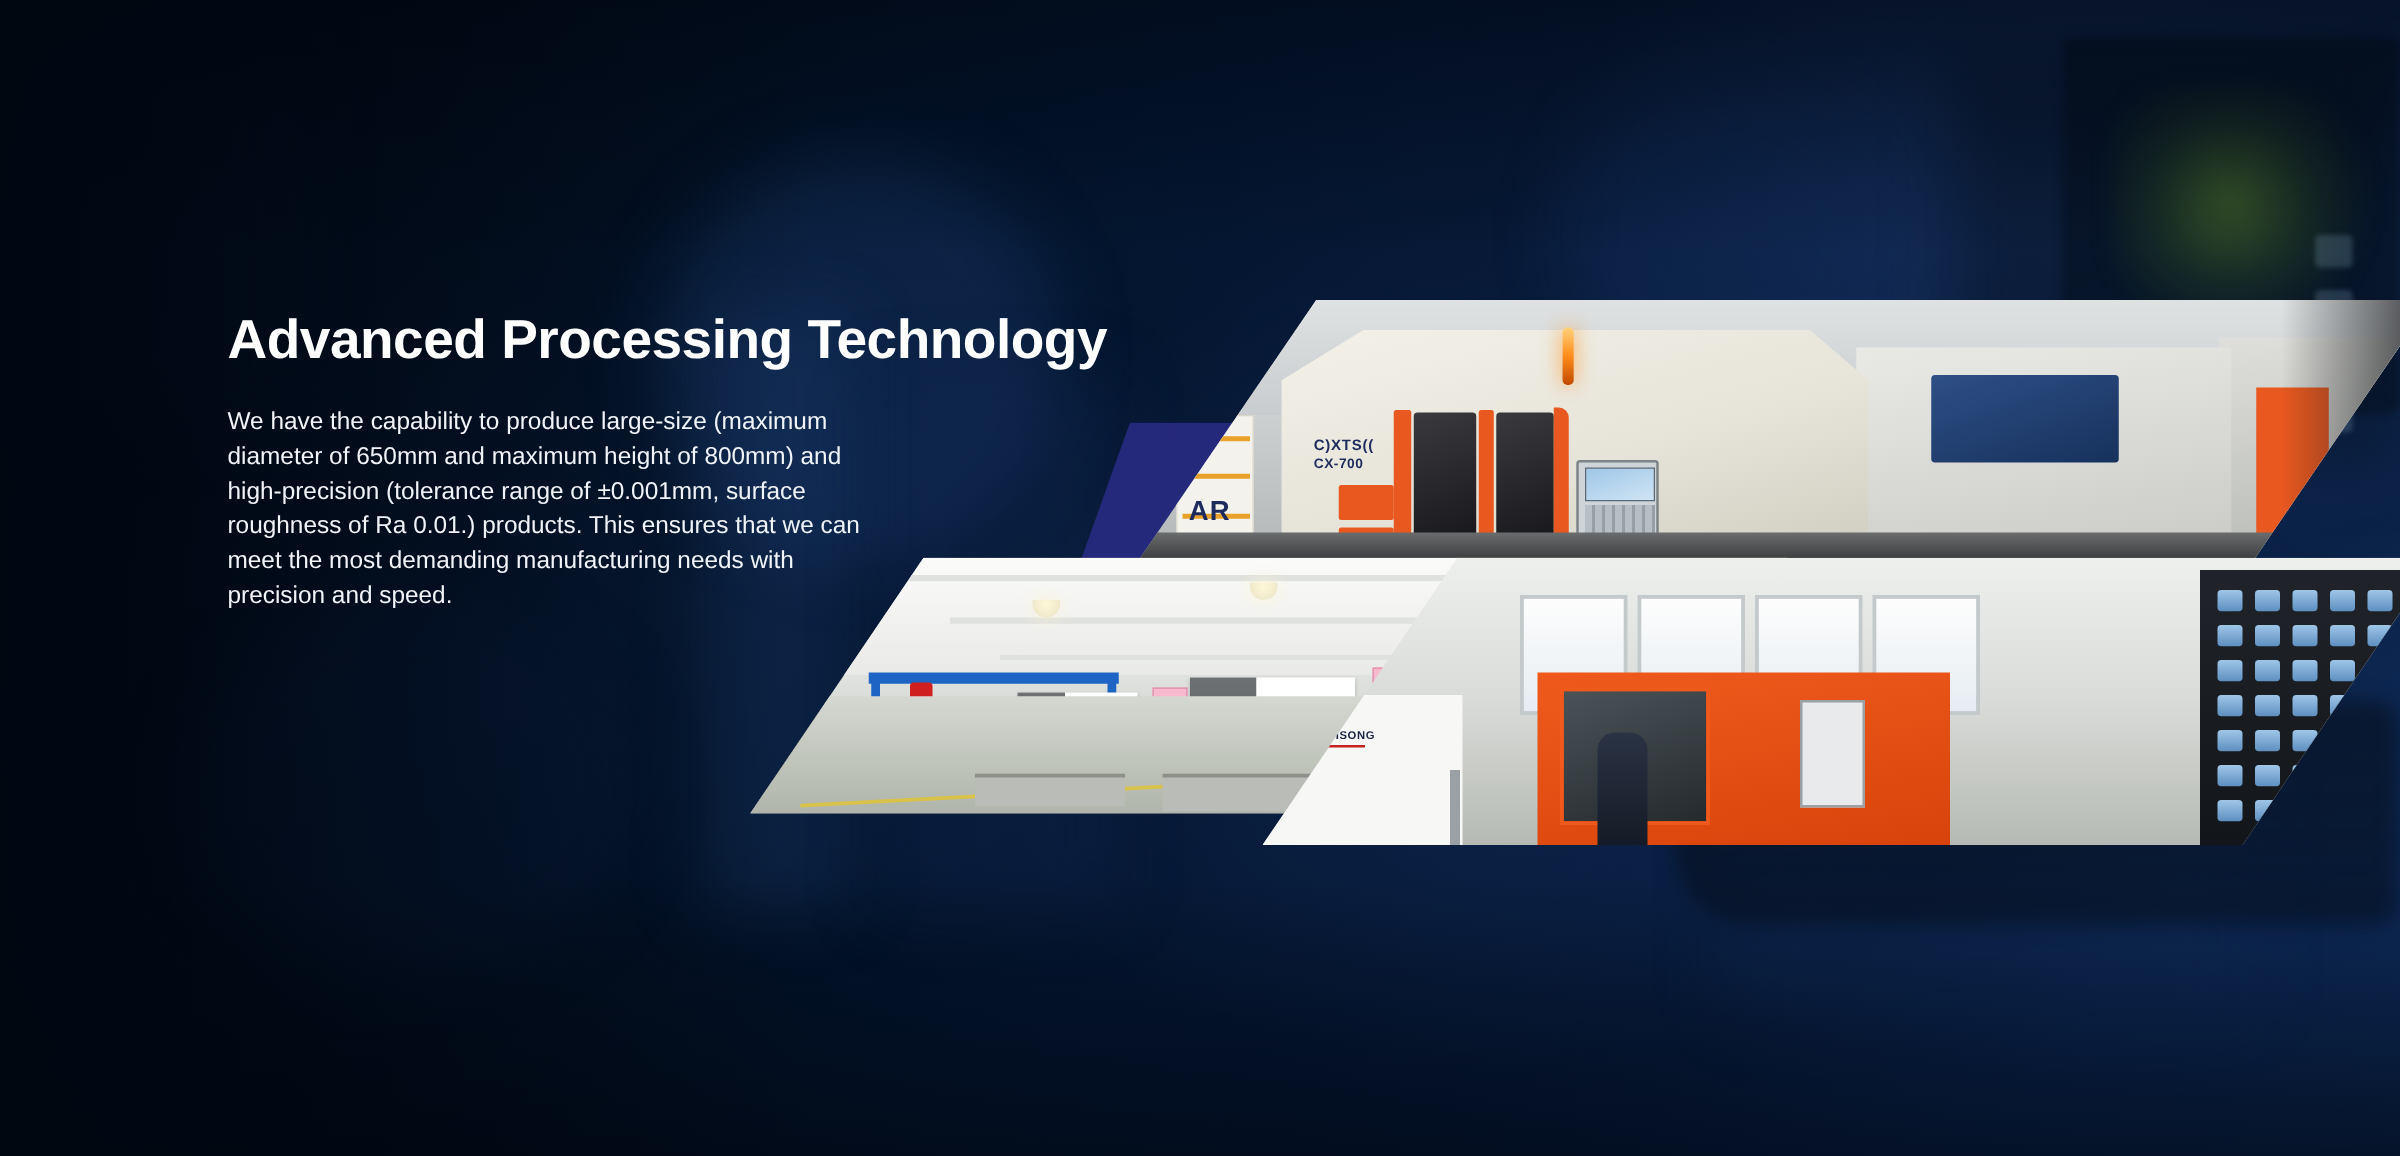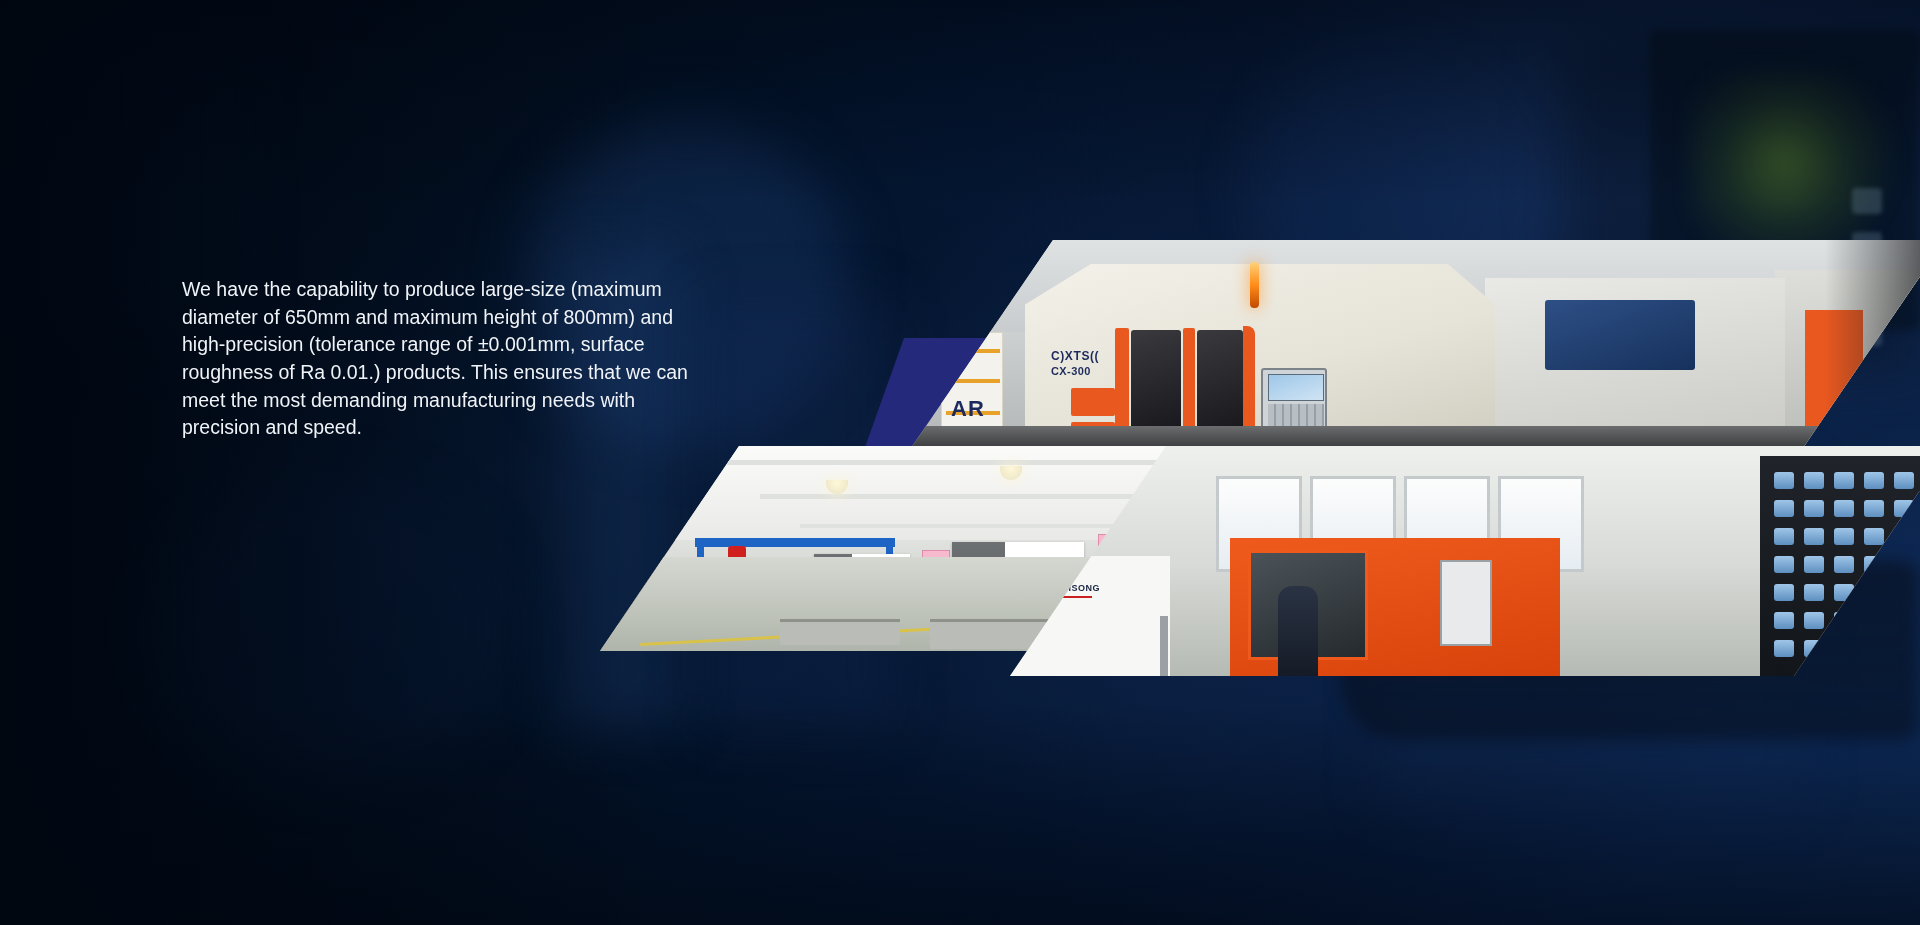--- a/index.html
+++ b/index.html
@@ -225,20 +225,21 @@
   <div class="panel-key" style="left:1852px;top:276px;"></div>
   <div class="panel-key" style="left:1852px;top:320px;"></div>
   <div class="panel-key" style="left:1665px;top:300px;width:34px;height:24px;background:rgba(150,200,60,0.35);"></div>
   <div class="panel-key" style="left:1712px;top:300px;width:34px;height:24px;background:rgba(170,205,225,0.40);"></div>
   <div class="lathe"></div>
   <div class="vignette"></div>
 
   <div class="accent-shape"></div>
 
   <div class="text-block">
+    <h1 class="headline">Advanced Processing Technology</h1>
     <p class="body-copy">We have the capability to produce large-size (maximum diameter of 650mm and maximum height of 800mm) and high-precision (tolerance range of ±0.001mm, surface roughness of Ra 0.01.) products. This ensures that we can meet the most demanding manufacturing needs with precision and speed.</p>
   </div>
 
   <div class="photo photo-cnc">
     <div class="ph-inner">
       <div class="cnc-bg"></div>
       <div class="cnc-wall"></div>
       <div class="cnc-mach3"></div>
       <div class="cnc-orange2"></div>
       <div class="cnc-mach2"></div>
@@ -251,21 +252,21 @@
       <div class="cnc-door" style="left:398px;top:86px;width:12px;height:112px;border-radius:0 8px 8px 0;"></div>
       <div class="cnc-door" style="left:226px;top:148px;width:44px;height:28px;"></div>
       <div class="cnc-door" style="left:226px;top:182px;width:44px;height:16px;"></div>
       <div class="cnc-lamp"></div>
       <div class="cnc-hmi">
         <div class="scr"></div>
         <div class="keys"></div>
       </div>
       <div class="cnc-brand">
         <div>C)XTS((</div>
-        <div class="model">CX-300</div>
+        <div class="model">CX-700</div>
       </div>
       <div class="cnc-paper">
         <i style="top:16px;"></i>
           <i style="top:46px;"></i>
           <i style="top:78px;"></i>
       </div>
       <div class="cnc-AR">AR</div>
       <div class="cnc-floor"></div>
       <div class="cnc-dark"></div>
     </div>

